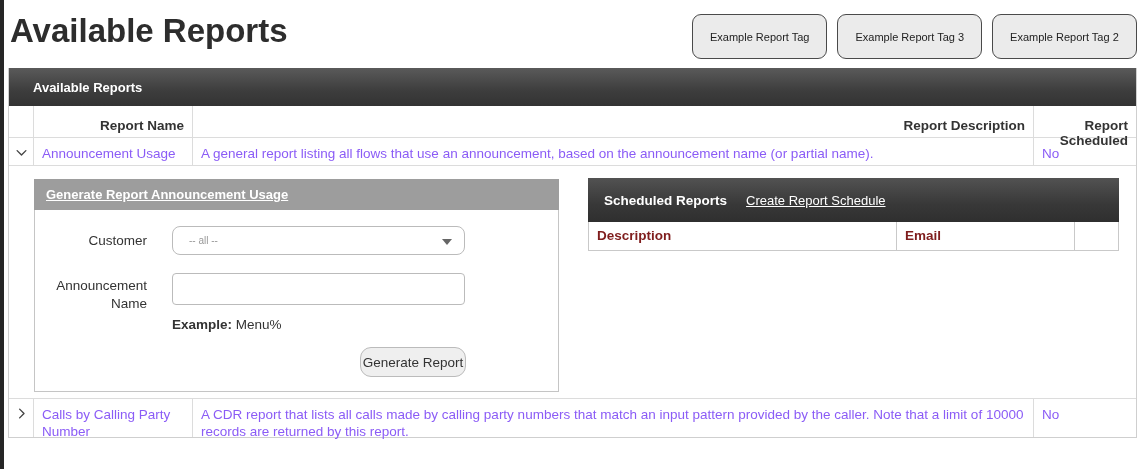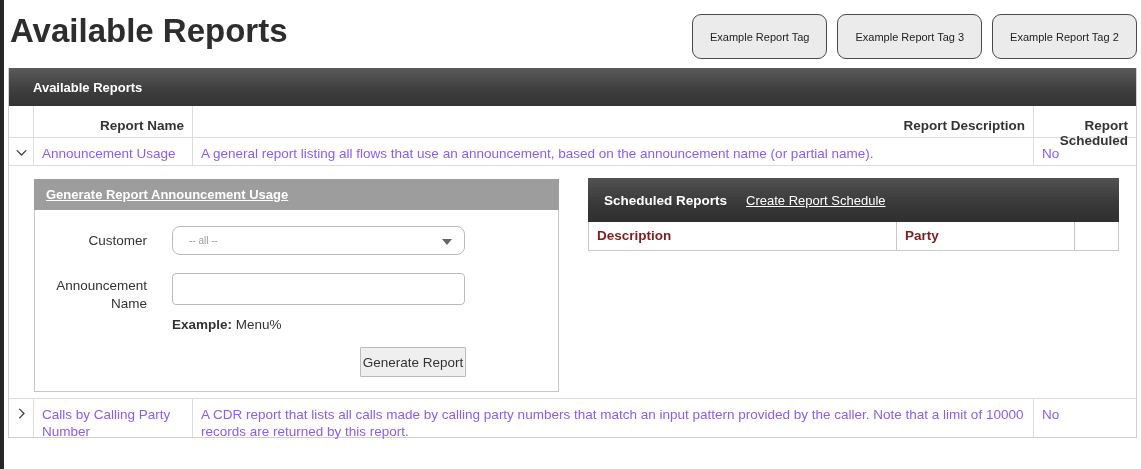--- a/index.html
+++ b/index.html
@@ -51,21 +51,21 @@
     border: 1px solid #bbb; border-radius: 8px; background: #fff; display: flex; align-items: center;
     padding: 0 16px; font-size: 10px; color: #999; cursor: pointer; }
   .select-caret { position: absolute; right: 12px; top: 12px; width: 0; height: 0;
     border-left: 5px solid transparent; border-right: 5px solid transparent; border-top: 6px solid #666; }
   .text-input { position: absolute; left: 137px; top: 93px; width: 293px; height: 32px;
     border: 1px solid #bbb; border-radius: 4px; padding: 0 10px; font-size: 13.5px; color: #333;
     font-family: "Liberation Sans", sans-serif; }
   .example-line { position: absolute; left: 137px; top: 137px; font-size: 13.5px; color: #333; }
   .example-line b { font-weight: bold; }
   .gen-btn { position: absolute; left: 325px; top: 167px; width: 106px; height: 30px;
-    background: #efefef; border: 1px solid #bbb; border-radius: 1px; font-size: 13.5px; color: #333;
+    background: #efefef; border: 1px solid #bbb; border-radius: 11px; font-size: 13.5px; color: #333;
     font-family: "Liberation Sans", sans-serif; cursor: pointer; }
 
   .sched-panel { width: 531px; margin-top: -1px; }
   .sched-header { height: 44px; background: linear-gradient(180deg, #525252 0%, #383838 60%, #2f2f2f 100%);
     color: #fff; display: flex; align-items: center; padding-left: 16px; gap: 19px; }
   .sched-title { font-size: 13.5px; font-weight: bold; }
   .sched-link { font-size: 13px; color: #fff; text-decoration: underline; cursor: pointer; }
   .sched-cols { display: flex; height: 29px; border: 1px solid #c9c9c9; border-top: none; font-size: 13.5px; font-weight: bold; color: #7f1d1d; }
   .sc-desc { width: 307px; flex: none; padding: 6px 8px; }
   .sc-email { width: 178px; flex: none; padding: 6px 8px; border-left: 1px solid #c9c9c9; }
@@ -124,21 +124,21 @@
       <button class="gen-btn">Generate Report</button>
     </div>
 
     <div class="sched-panel">
       <div class="sched-header">
         <span class="sched-title">Scheduled Reports</span>
         <a class="sched-link">Create Report Schedule</a>
       </div>
       <div class="sched-cols">
         <div class="sc-desc">Description</div>
-        <div class="sc-email">Party</div>
+        <div class="sc-email">Email</div>
         <div class="sc-extra"></div>
       </div>
     </div>
 
   </div>
 
   <div class="trow body-row row-2">
     <div class="c1">
       <span class="chev">
         <svg width="15" height="15" viewBox="0 0 24 24" fill="none" stroke="#444" stroke-width="2.2" stroke-linecap="round" stroke-linejoin="round">

